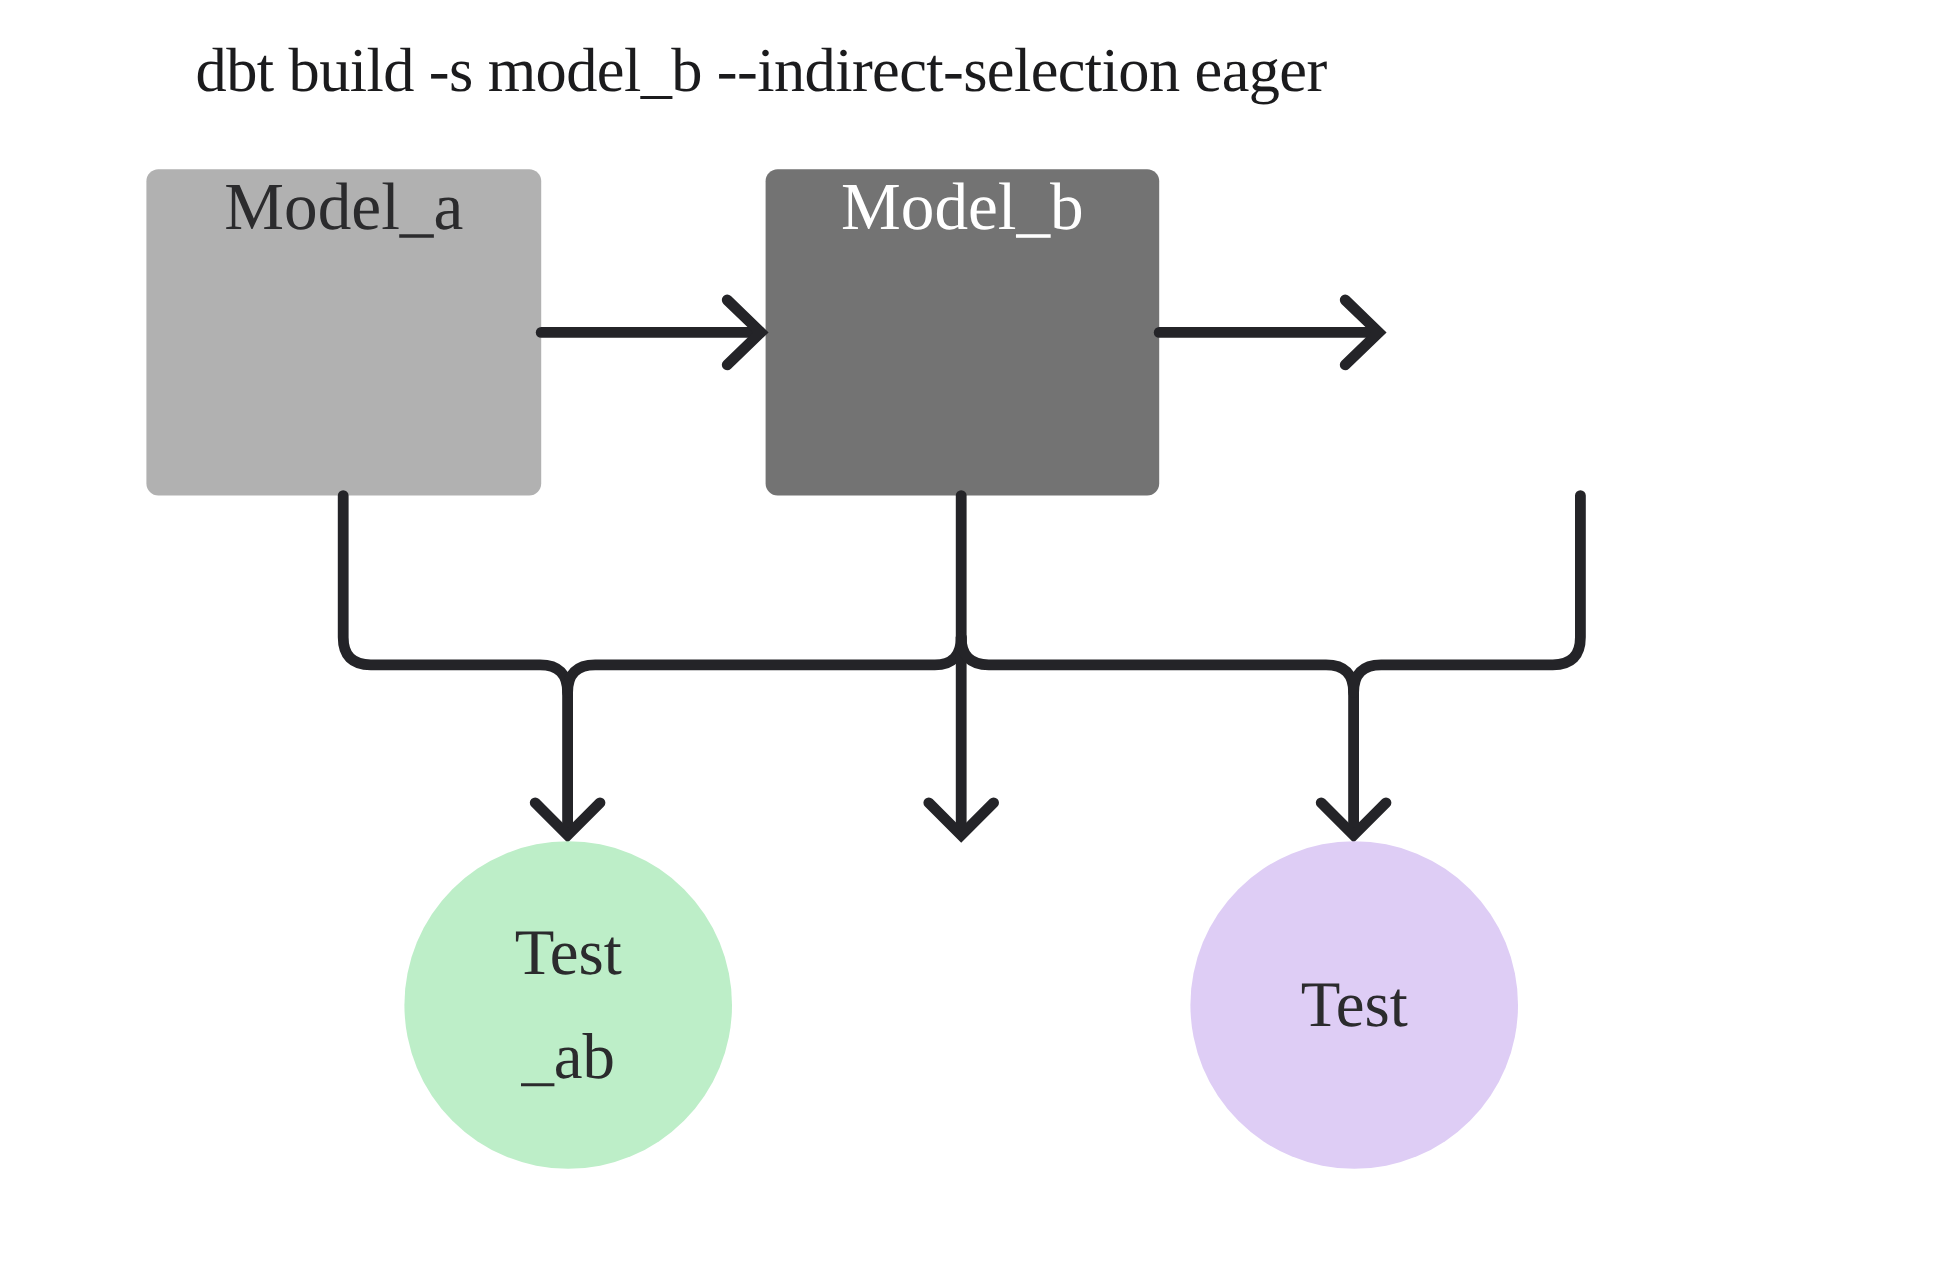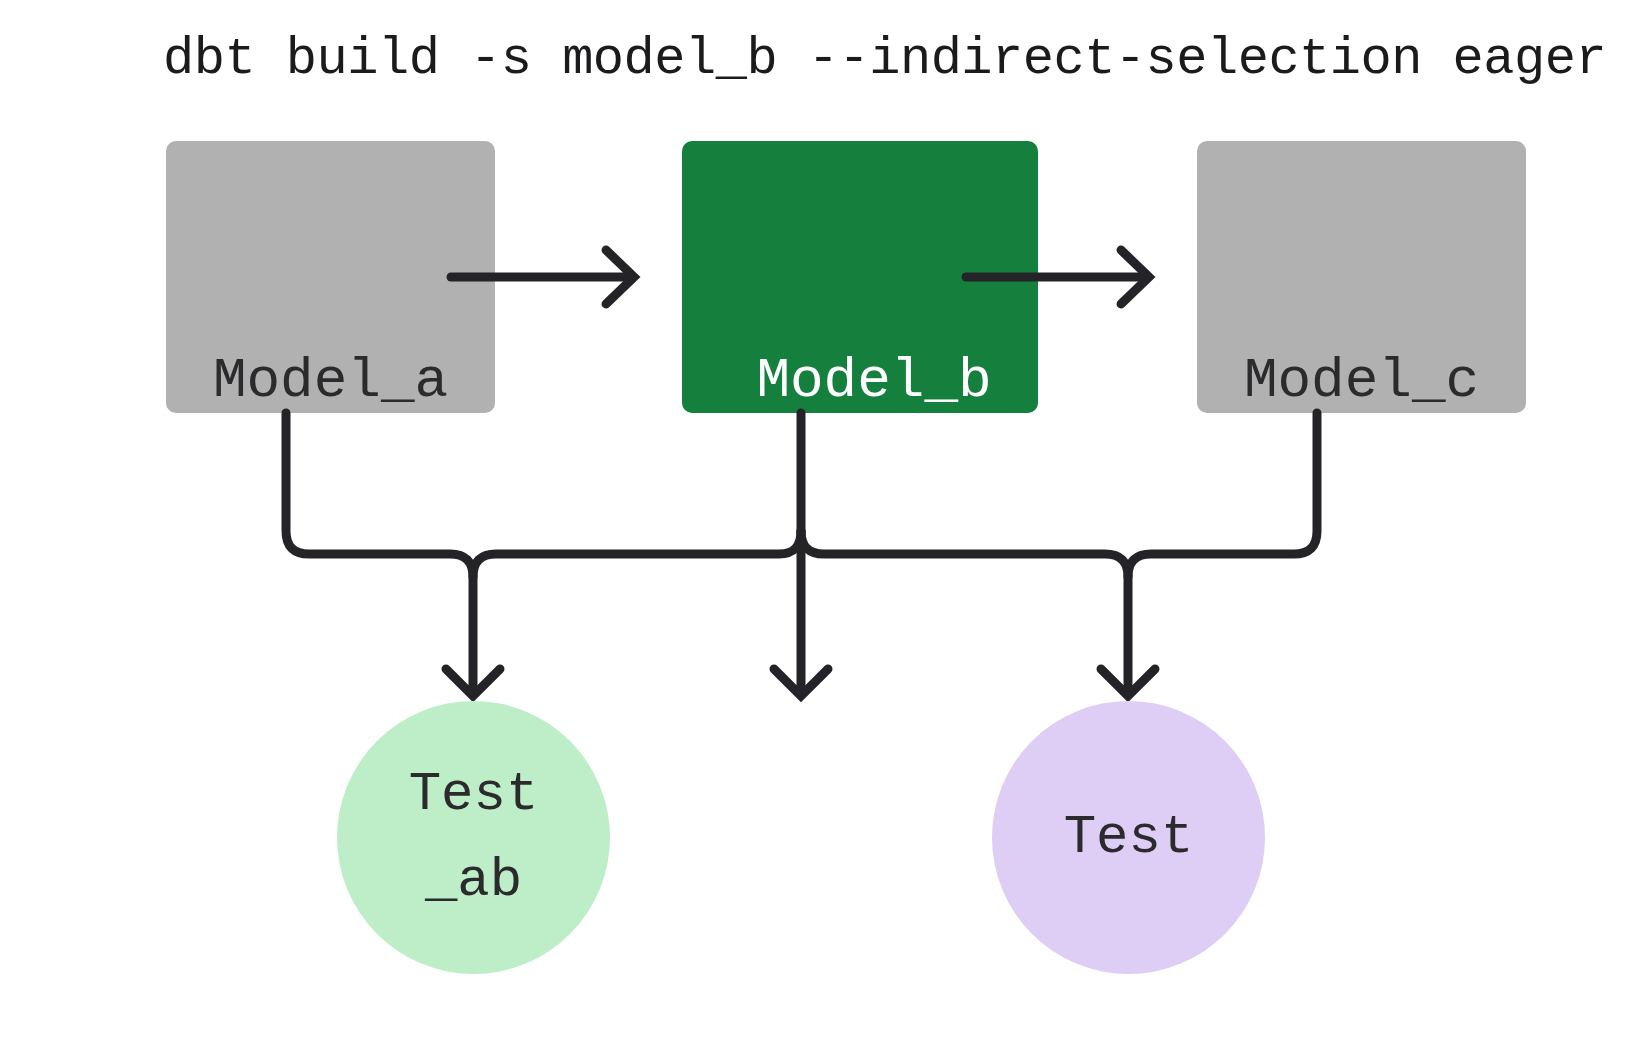--- a/index.html
+++ b/index.html
@@ -6,43 +6,42 @@
     margin: 0;
     padding: 0;
     background: #ffffff;
   }
   .canvas {
     position: relative;
     width: 1630px;
     height: 1060px;
     background: #ffffff;
     overflow: hidden;
-    font-family: Liberation Mono, monospace;
+    font-family: Liberation Serif, serif;
   }
   .title {
     position: absolute;
     left: 163px;
     top: 30px;
     font-size: 52px;
     letter-spacing: -0.5px;
     color: #1b1b1d;
     white-space: nowrap;
   }
   .box {
     position: absolute;
     top: 141px;
     width: 329px;
     height: 272px;
     border-radius: 10px;
     display: flex;
-    align-items: flex-end;
+    align-items: flex-start;
     justify-content: center;
     font-size: 56px;
     color: #2b2b2d;
-    margin-left: 44px;
   }
   .box-a { left: 122px; }
   .box-b { left: 638px; width: 328px; color: #ffffff; }
   .box-c { left: 1153px; }
   .edges-layer {
     position: absolute;
     left: 0; top: 0;
     width: 1630px;
     height: 1060px;
     pointer-events: none;
@@ -77,27 +76,24 @@
 <body>
 
 <div class="canvas">
 
   <div class="title">dbt build -s model_b --indirect-selection eager</div>
 
   <div class="box box-a" style="background-color: rgb(177, 177, 177);">
     <span>Model_a</span>
   </div>
 
-  <div class="box box-b" style="background-color: #15803d; padding-left: 28px;">
+  <div class="box box-b" style="background-color: #737373;">
     <span>Model_b</span>
   </div>
 
-  <div class="box box-c" style="background-color: rgb(177, 177, 177);">
-    <span>Model_c</span>
-  </div>
 
   <svg class="edges-layer" viewBox="0 0 1630 1060">
 
     <path d="M451 277 H624"></path>
     <path d="M606 250 L634 277 L606 304"></path>
 
     <path d="M966 277 H1139"></path>
     <path d="M1121 250 L1149 277 L1121 304"></path>
 
     <path d="M286 413 V531 Q286 554 309 554 H450 Q473 554 473 577 V690"></path>

